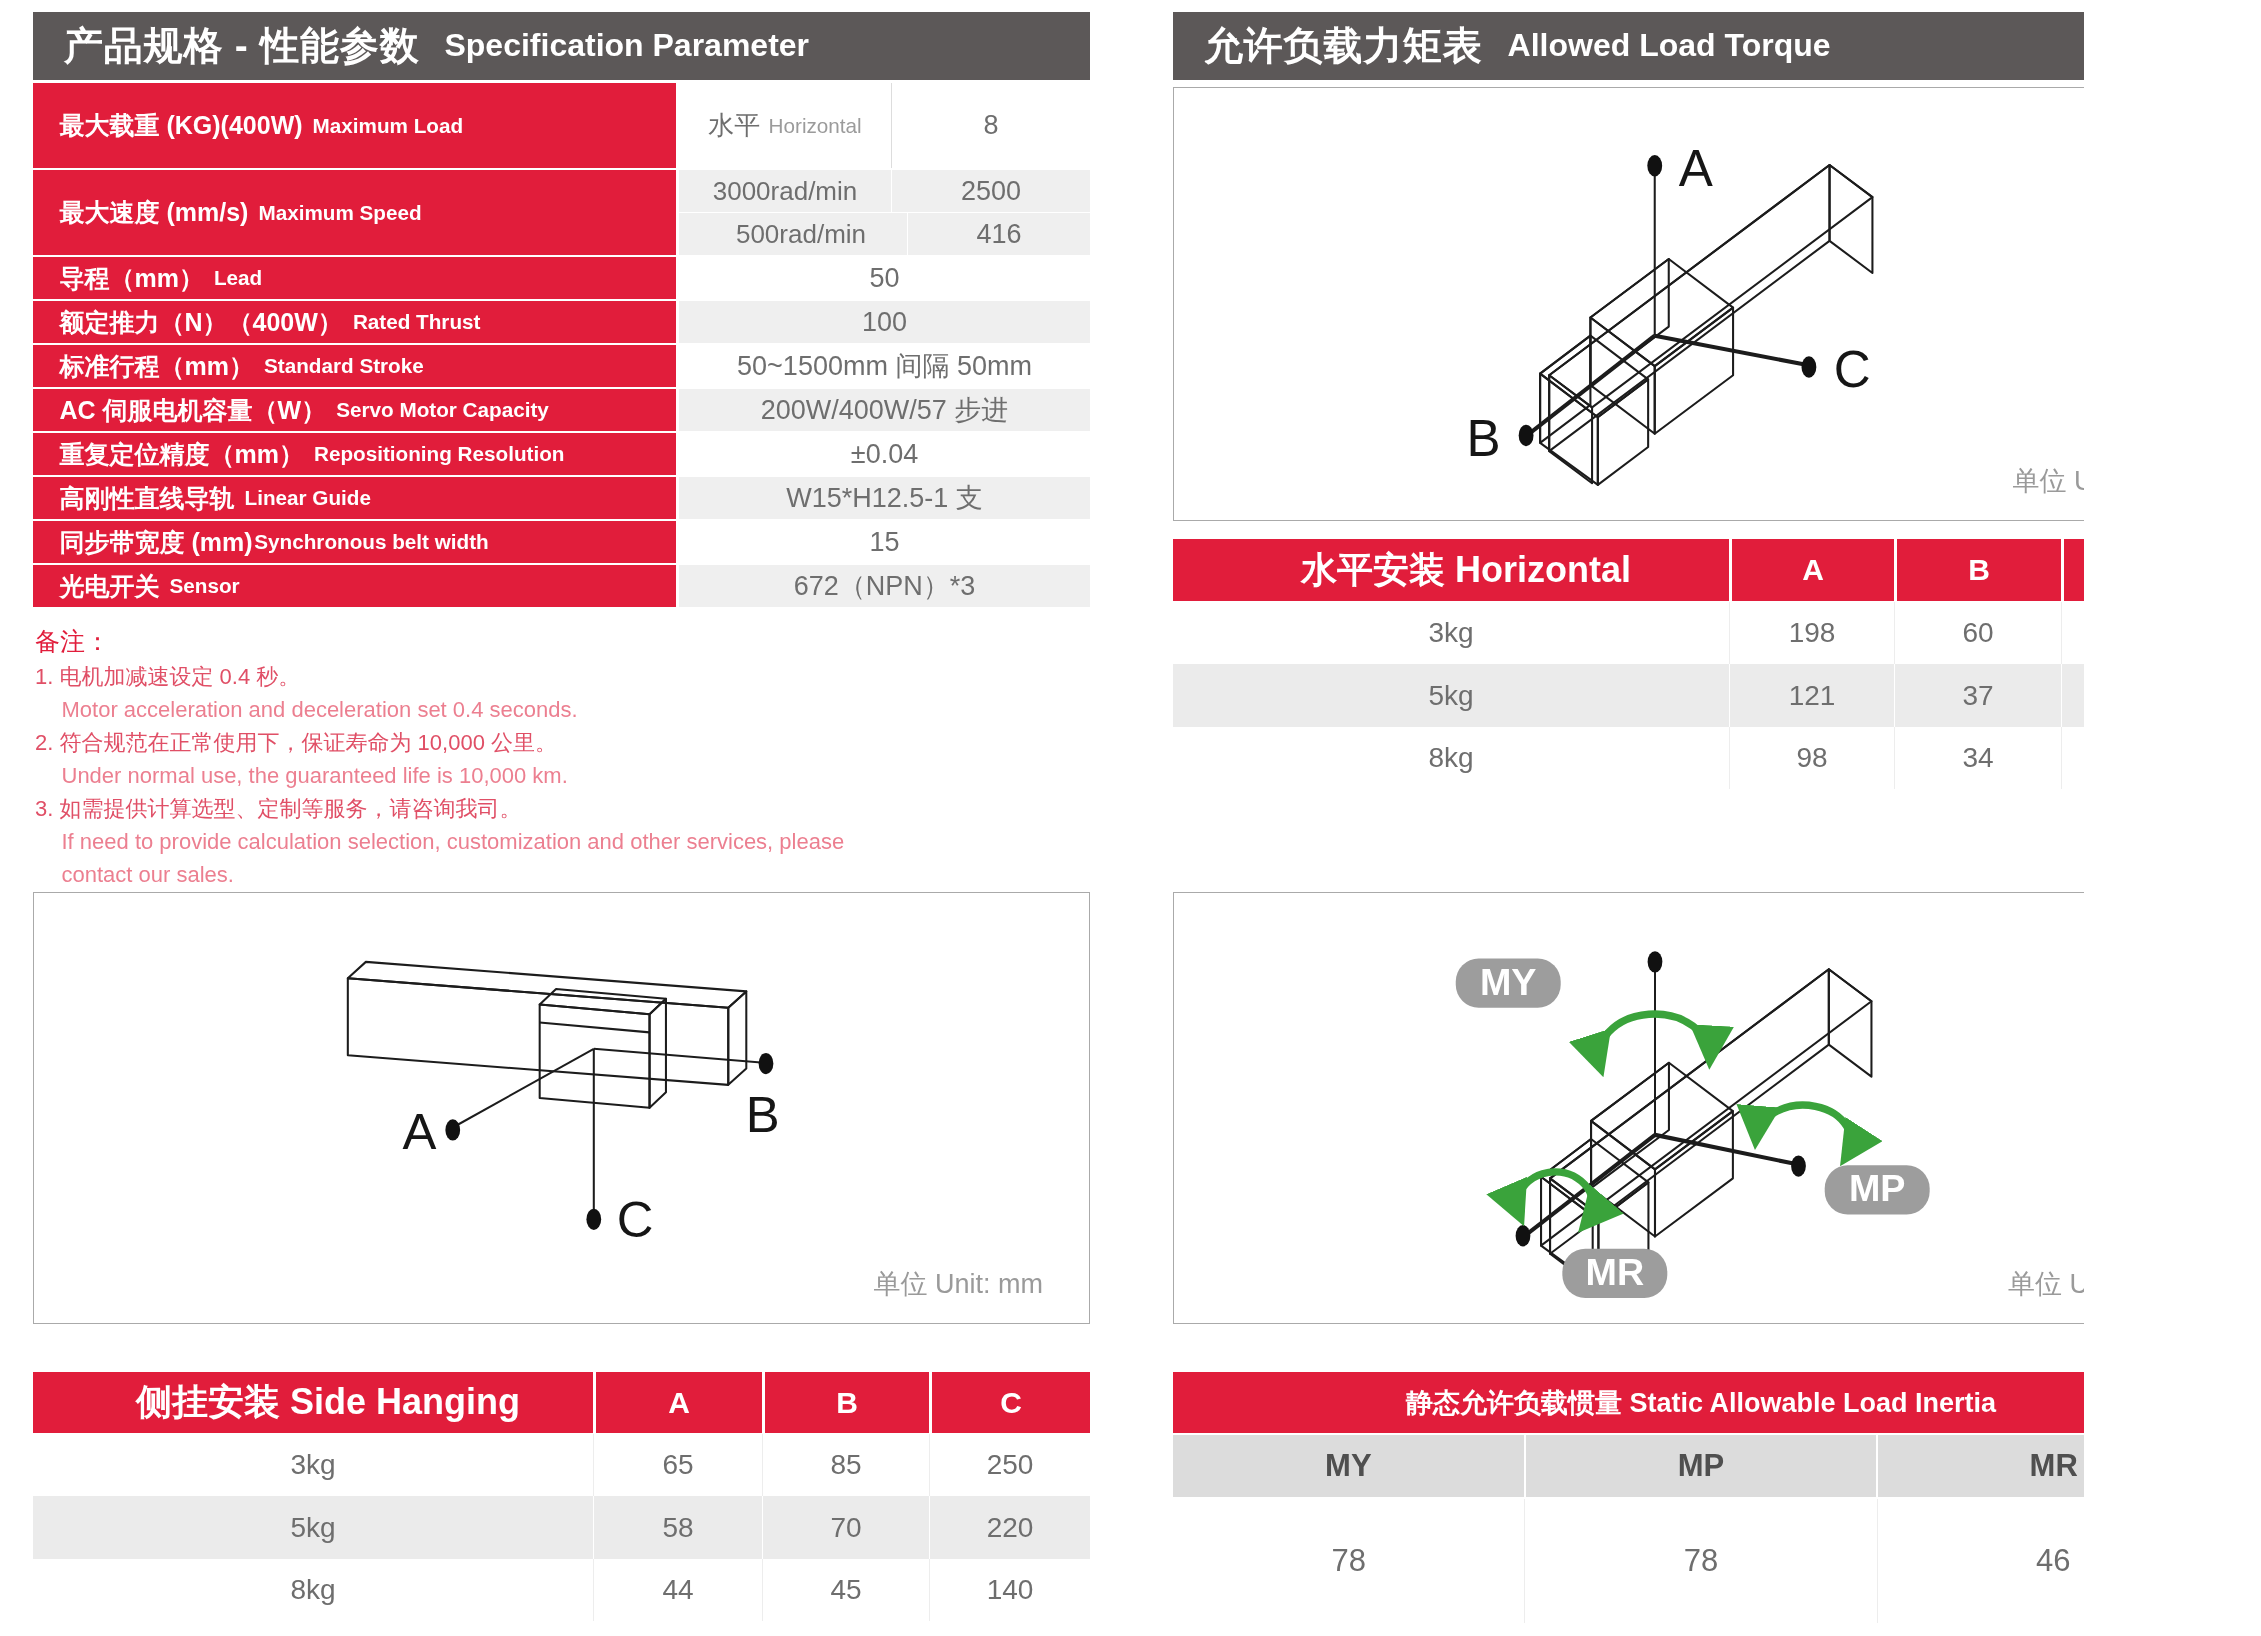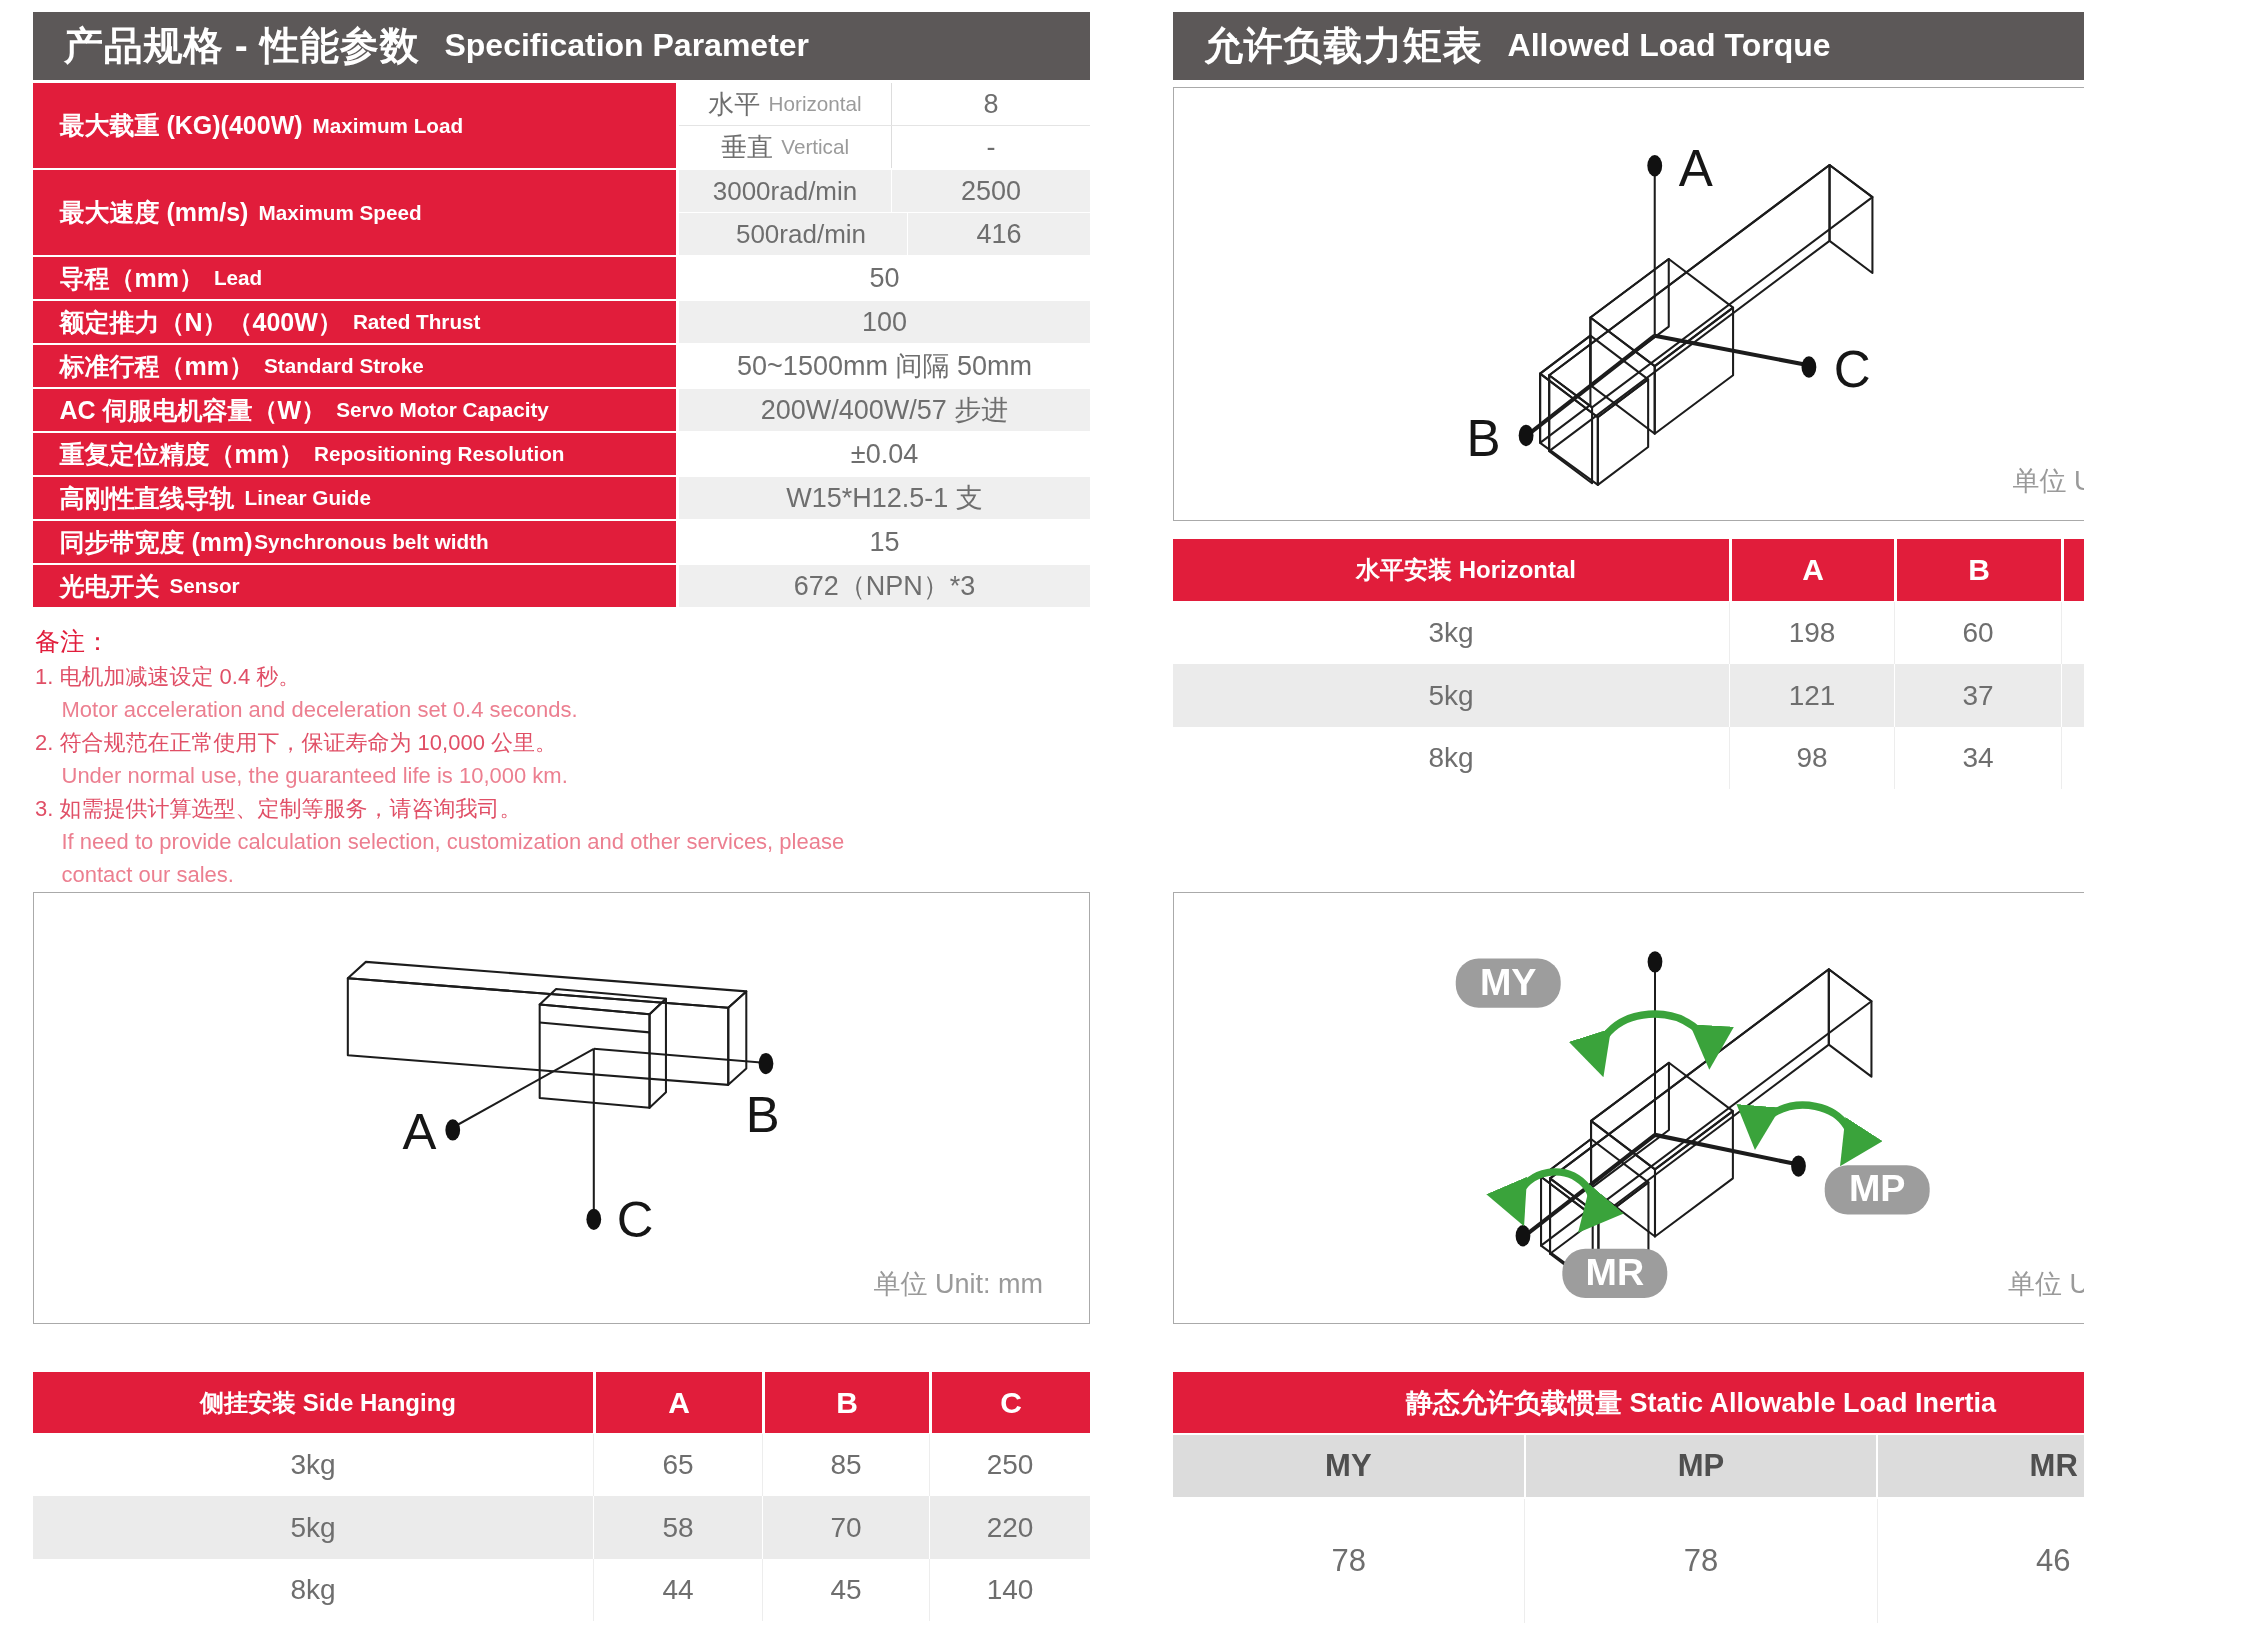--- a/index.html
+++ b/index.html
@@ -54,21 +54,21 @@
   .ptlabel{font-size:62px;fill:#161616;}
   .garc{fill:none;stroke:#3aa33b;stroke-width:9;}
   .badge{fill:#9d9d9d;}
   .badge-t{font-size:46px;font-weight:bold;fill:#ffffff;text-anchor:middle;}
 
   
   .abctbl{position:absolute;}
   .trow{display:flex;}
   .th{background:#e11d3b;color:#fff;display:flex;align-items:center;justify-content:center;
       font-weight:bold;box-sizing:border-box;}
-  .th.title{font-size:24px;padding-left:30px;}
+  .th.title{font-size:36px;padding-left:30px;}
   .th.letter{font-size:30px;border-left:3.3px solid #fff;}
   .td{display:flex;align-items:center;justify-content:center;font-size:28px;color:#6e6e6e;
       box-sizing:border-box;}
   .td.vcell{border-left:1.7px solid #ededed;}
   .row-g .td.vcell{border-left:1.7px solid #ffffff;}
   .row-w{background:#ffffff;}
   .row-g{background:#ebebeb;text-align:right;}
 
   
   .inertia{position:absolute;left:1173px;top:1372px;width:1056px;}
@@ -102,27 +102,20 @@
         <span class="zh">最大载重 (KG)(400W)</span>
         <span class="en">Maximum Load</span>
       </div>
       <div class="subcol bg-w">
         <div class="subrow">
           <div class="subname">
             <span class="n1">水平</span>
             <span class="n2">Horizontal</span>
           </div>
           <div class="subval">8</div>
-        </div>
-        <div class="subrow divider-g">
-          <div class="subname">
-            <span class="n1">垂直</span>
-            <span class="n2">Vertical</span>
-          </div>
-          <div class="subval">-</div>
         </div>
       </div>
     </div>
 
     <div class="srow double">
       <div class="lab">
         <span class="zh">最大速度 (mm/s)</span>
         <span class="en">Maximum Speed</span>
       </div>
       <div class="subcol bg-g">

